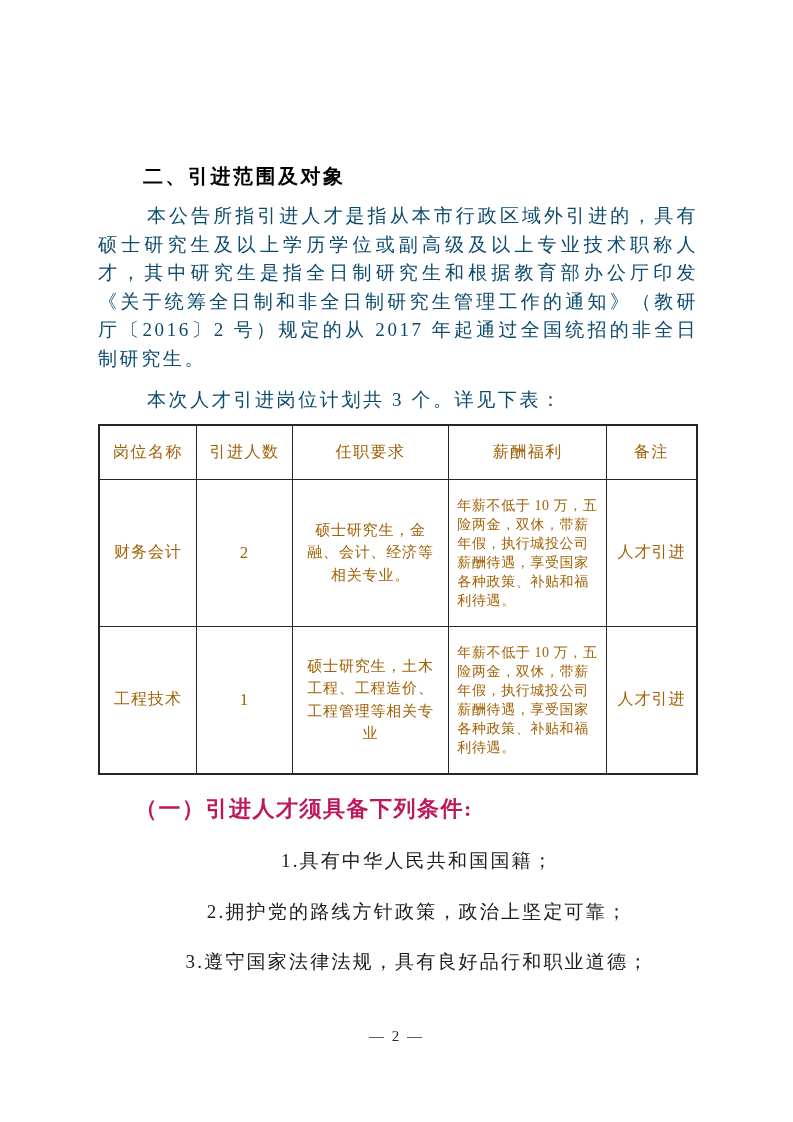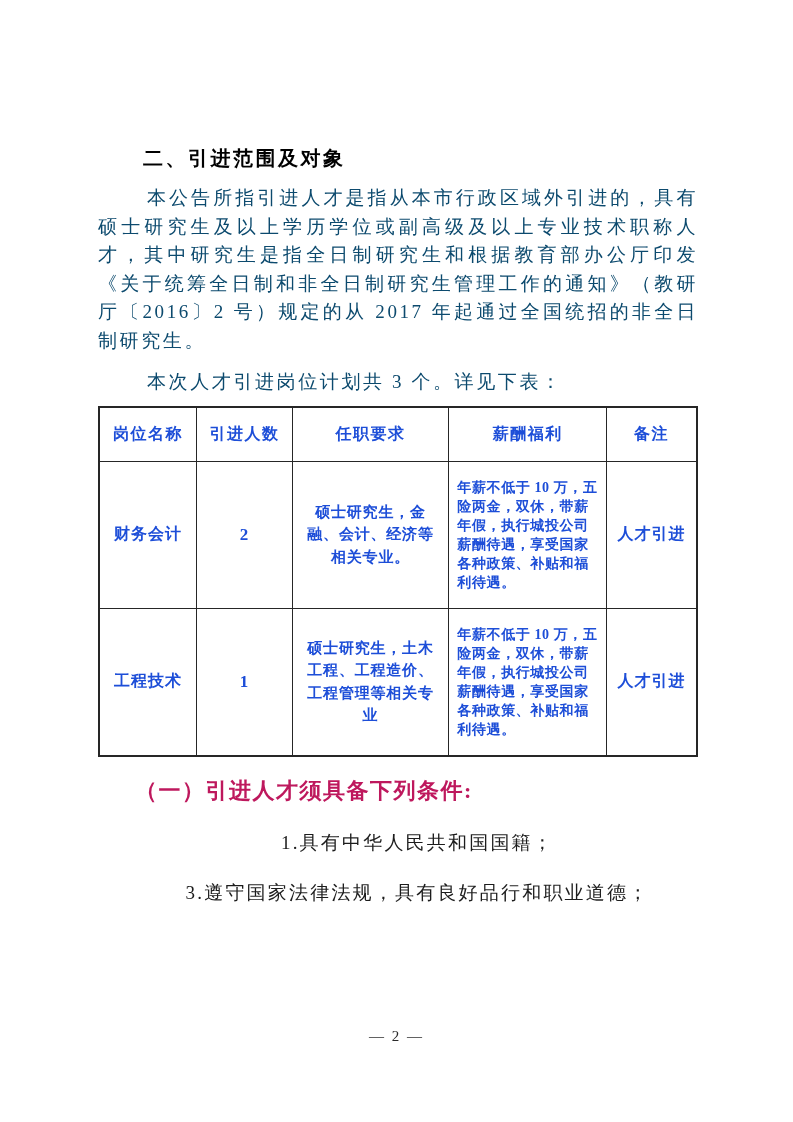--- a/index.html
+++ b/index.html
@@ -8,21 +8,21 @@
     width: 793px;
     height: 1122px;
     background: #ffffff;
     overflow: hidden;
     font-family: "Liberation Serif", serif;
     color: #1c1c1c;
   }
   .content {
     position: absolute;
     left: 98px;
-    top: 0;
+    top: 18px;
     width: 600px;
   }
   .sec-heading {
     margin: 0;
     padding-left: 45px;
     font-family: "Liberation Sans", sans-serif;
     font-weight: bold;
     font-size: 20px;
     line-height: 24px;
     letter-spacing: 2.5px;
@@ -44,22 +44,22 @@
   .jobs-table {
     margin-top: 9px;
     width: 600px;
     border-collapse: collapse;
     table-layout: fixed;
     border: 2px solid #262626;
   }
   .jobs-table th, .jobs-table td {
     border: 1px solid #262626;
     padding: 16px 8px;
-    font-weight: bold;
-    color: #1d4ed8;
+    font-weight: normal;
+    color: #a16207;
     vertical-align: middle;
   }
   .jobs-table thead tr { height: 44px; }
   .jobs-table tbody tr.row-1 { height: 128px; }
   .jobs-table tbody tr.row-2 { height: 124px; }
   .col-position { width: 96px; }
   .col-count { width: 94px; }
   .col-requirements { width: 154px; }
   .col-salary { width: 155px; }
   .col-note { width: 89px; }
@@ -159,18 +159,19 @@
           <td class="cell-requirements">硕士研究生，土木工程、工程造价、工程管理等相关专业</td>
           <td class="cell-salary">年薪不低于 10 万，五险两金，双休，带薪年假，执行城投公司薪酬待遇，享受国家各种政策、补贴和福利待遇。</td>
           <td class="cell-center">人才引进</td>
         </tr>
       </tbody>
     </table>
 
     <p class="sub-heading">（一）引进人才须具备下列条件:</p>
 
     <p class="cond-item item-1">1.具有中华人民共和国国籍；</p>
+    <p class="cond-item item-2">2.拥护党的路线方针政策，政治上坚定可靠；</p>
     <p class="cond-item item-3">3.遵守国家法律法规，具有良好品行和职业道德；</p>
 
   </div>
 
   <div class="page-number">— 2 —</div>
 </div>
 
 </body></html>

